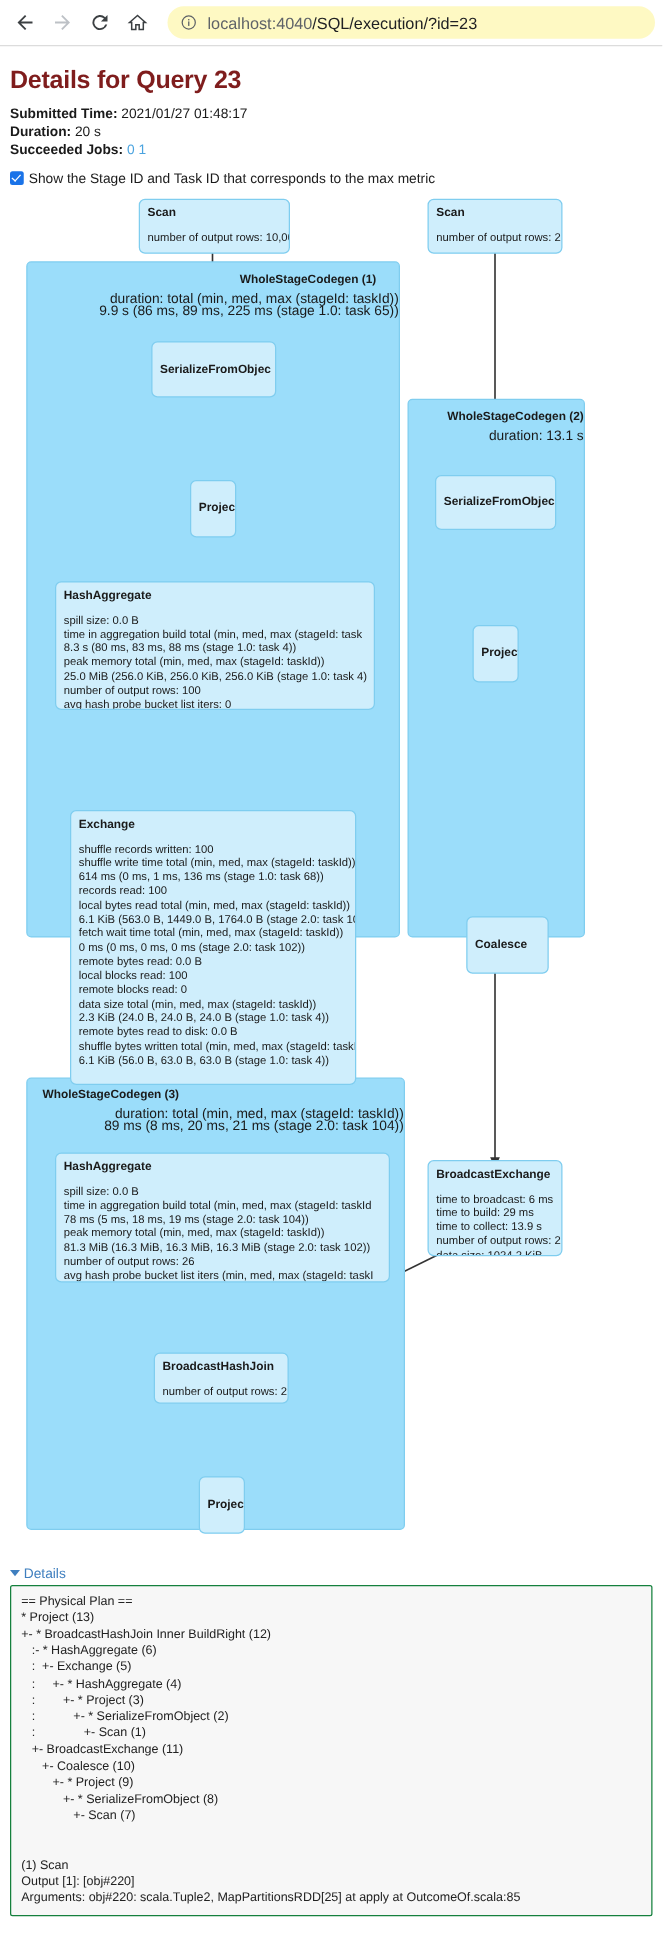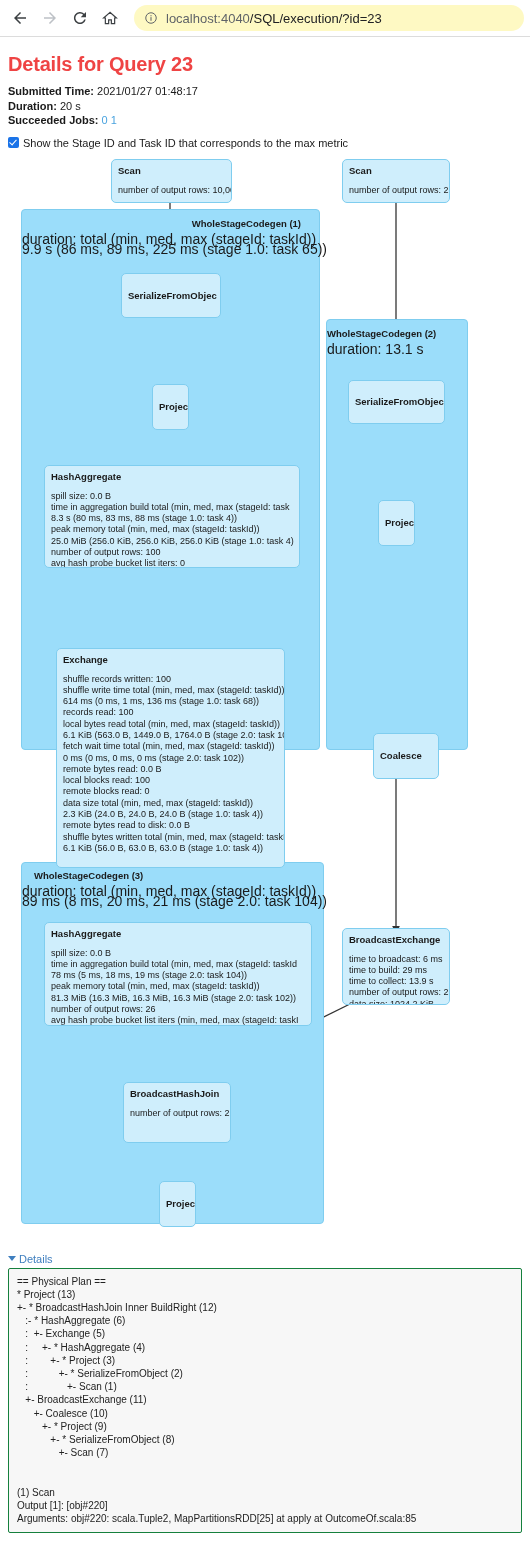--- a/index.html
+++ b/index.html
@@ -48,21 +48,21 @@
     white-space: nowrap;
   }
   .omnibox .url .host { color: #5f6368; }
 
   
   .page { padding: 0 8px; }
   h1.title {
     font-size: 20px;
     font-weight: bold;
     margin: 16px 0 8px 0;
-    color: #ef4444;
+    color: #7f1d1d;
     letter-spacing: -0.2px;
   }
   .meta { font-size: 11px; line-height: 14.5px; color: #1a1a1a; }
   .meta .k { font-weight: bold; }
   .meta a { color: #4aa3df; text-decoration: none; }
   .checkline {
     margin-top: 9px;
     font-size: 11px;
     display: flex; align-items: center; gap: 4px;
   }
@@ -105,25 +105,25 @@
   }
   .cluster > .clabel {
     position: absolute;
     font-size: 9.5px;
     font-weight: bold;
     color: #1a1a1a;
     white-space: nowrap;
   }
   .cluster > .cmetrics {
     position: absolute;
-    font-size: 14px;
+    font-size: 11px;
     line-height: 10.5px;
     color: #1a1a1a;
     white-space: pre;
-    text-align: left;
+    text-align: right;
   }
 
   .node {
     position: absolute;
     background: #cfeefc;
     border: 1px solid #7fcdef;
     border-radius: 5px;
     padding: 5px 6px;
     overflow: hidden;
   }
@@ -254,21 +254,21 @@
     </g>
   </svg>
 
   <div class="cluster" style="left:21px; top:54px; width:299px; height:541px;">
     <div class="clabel" style="left:0; right:18px; top:8px; text-align:right;">WholeStageCodegen (1)</div>
     <div class="cmetrics" style="left:0; right:0; top:24px;">duration: total (min, med, max (stageId: taskId))
 9.9 s (86 ms, 89 ms, 225 ms (stage 1.0: task 65))</div>
   </div>
 
   <div class="cluster" style="left:326px; top:164px; width:142px; height:431px;">
-    <div class="clabel" style="left:0; right:0; top:8px; text-align:left;">WholeStageCodegen (2)</div>
+    <div class="clabel" style="left:0; right:0; top:8px; text-align:right;">WholeStageCodegen (2)</div>
     <div class="cmetrics" style="left:0; right:0; top:24px;">duration: 13.1 s</div>
   </div>
 
   <div class="cluster" style="left:21px; top:707px; width:303px; height:362px;">
     <div class="clabel" style="left:12px; right:13px; top:7px; text-align:left;">WholeStageCodegen (3)</div>
     <div class="cmetrics" style="left:0; right:0; top:23px;">duration: total (min, med, max (stageId: taskId))
 89 ms (8 ms, 20 ms, 21 ms (stage 2.0: task 104))</div>
   </div>
 
   <div class="node" style="left:111px; top:4px; width:121px; height:44px;">
@@ -346,21 +346,21 @@
 
   <div class="node" style="left:342px; top:773px; width:108px; height:77px;">
     <div class="nlabel">BroadcastExchange</div>
     <div class="nmetrics">time to broadcast: 6 ms
 time to build: 29 ms
 time to collect: 13.9 s
 number of output rows: 2
 data size: 1024.2 KiB</div>
   </div>
 
-  <div class="node" style="left:123px; top:927px; width:108px; height:61px;">
+  <div class="node" style="left:123px; top:927px; width:108px; height:41px;">
     <div class="nlabel">BroadcastHashJoin</div>
     <div class="nmetrics">number of output rows: 2</div>
   </div>
 
   <div class="node centered" style="left:159px; top:1026px; width:37px; height:46px;">
     <div class="nlabel">Project</div>
   </div>
 </div>
 
 <div class="details-wrap">

